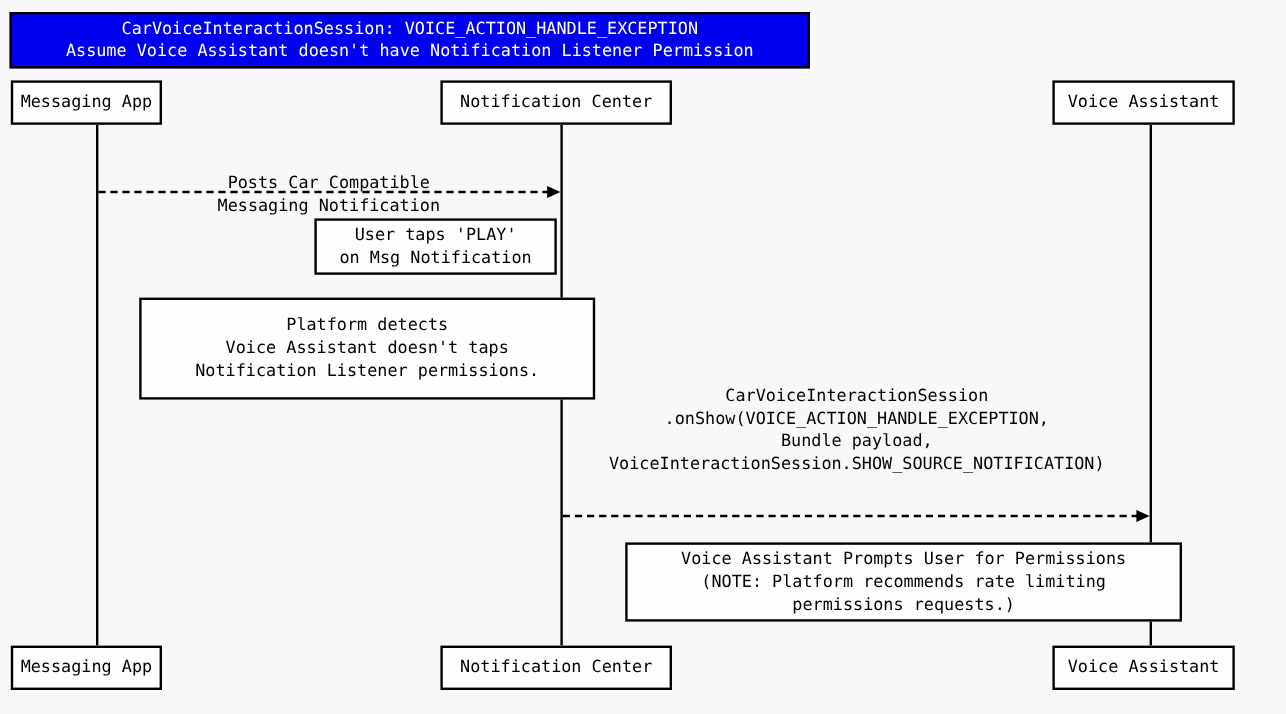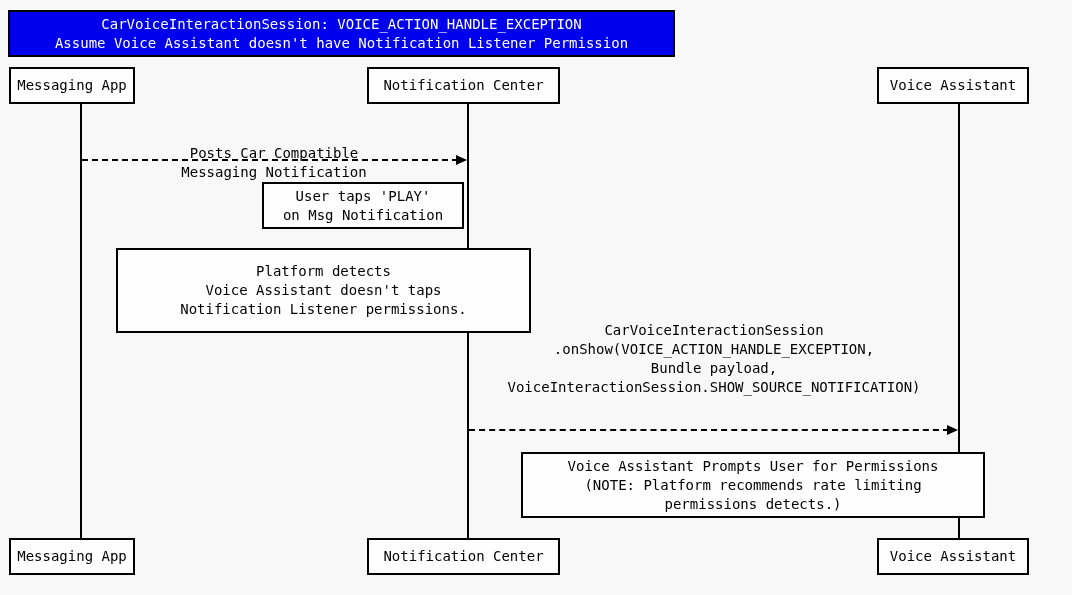--- a/index.html
+++ b/index.html
@@ -52,21 +52,21 @@
     border-left:11px solid #000;
     border-top:5px solid transparent;
     border-bottom:5px solid transparent;
   }
   .note {
     position:absolute; background:#fefefe; border:2px solid #000;
     display:flex; flex-direction:column; align-items:center; justify-content:center;
     text-align:center; white-space:nowrap;margin-left:16px;
   }
   .note1 { left:246px; top:182px; width:202px; height:47px; }
-  .note2 { left:100px; top:248px; width:415px; height:85px; }
+  .note2 { left:100px; top:248px; width:380px; height:85px; }
   .note3 { left:505px; top:452px; width:464px; height:66px; }
 </style>
 </head>
 <body>
 
 <div id="canvas">
 
   <div class="title-box">
     <div>CarVoiceInteractionSession: VOICE_ACTION_HANDLE_EXCEPTION</div>
     <div>Assume Voice Assistant doesn't have Notification Listener Permission</div>
@@ -113,21 +113,21 @@
     <div>VoiceInteractionSession.SHOW_SOURCE_NOTIFICATION)</div>
   </div>
   <div class="msg-arrow msg2-arrow">
     <div class="arrow-line"></div>
     <div class="arrow-head"></div>
   </div>
 
   <div class="note note3">
     <div>Voice Assistant Prompts User for Permissions</div>
     <div>(NOTE: Platform recommends rate limiting</div>
-    <div>permissions detects.)</div>
+    <div>permissions requests.)</div>
   </div>
 
   <div class="participant p-bottom p-msg">
     <span>Messaging App</span>
   </div>
   <div class="participant p-bottom p-nc">
     <span>Notification Center</span>
   </div>
   <div class="participant p-bottom p-va">
     <span>Voice Assistant</span>

